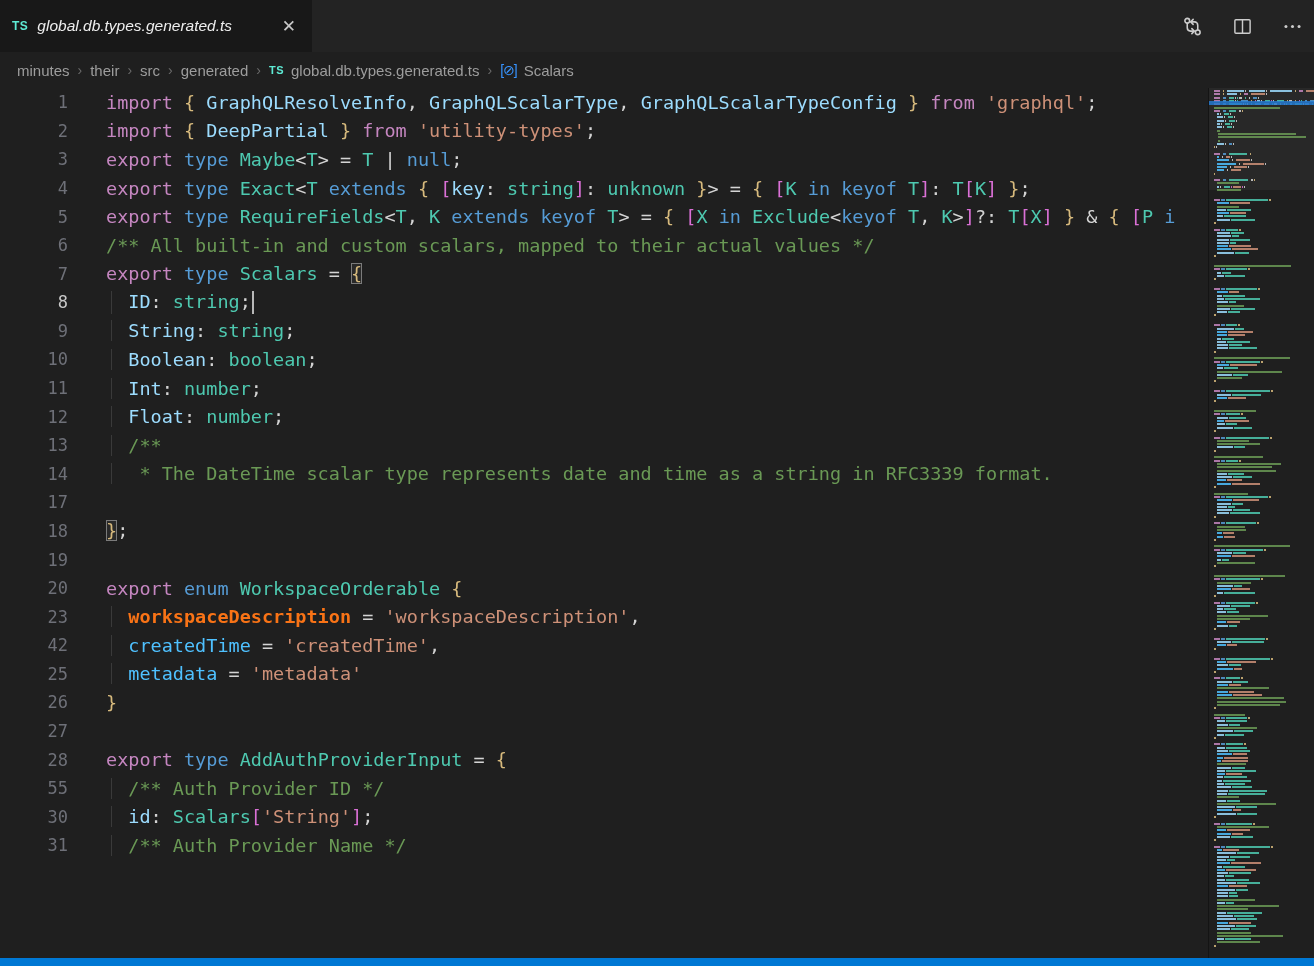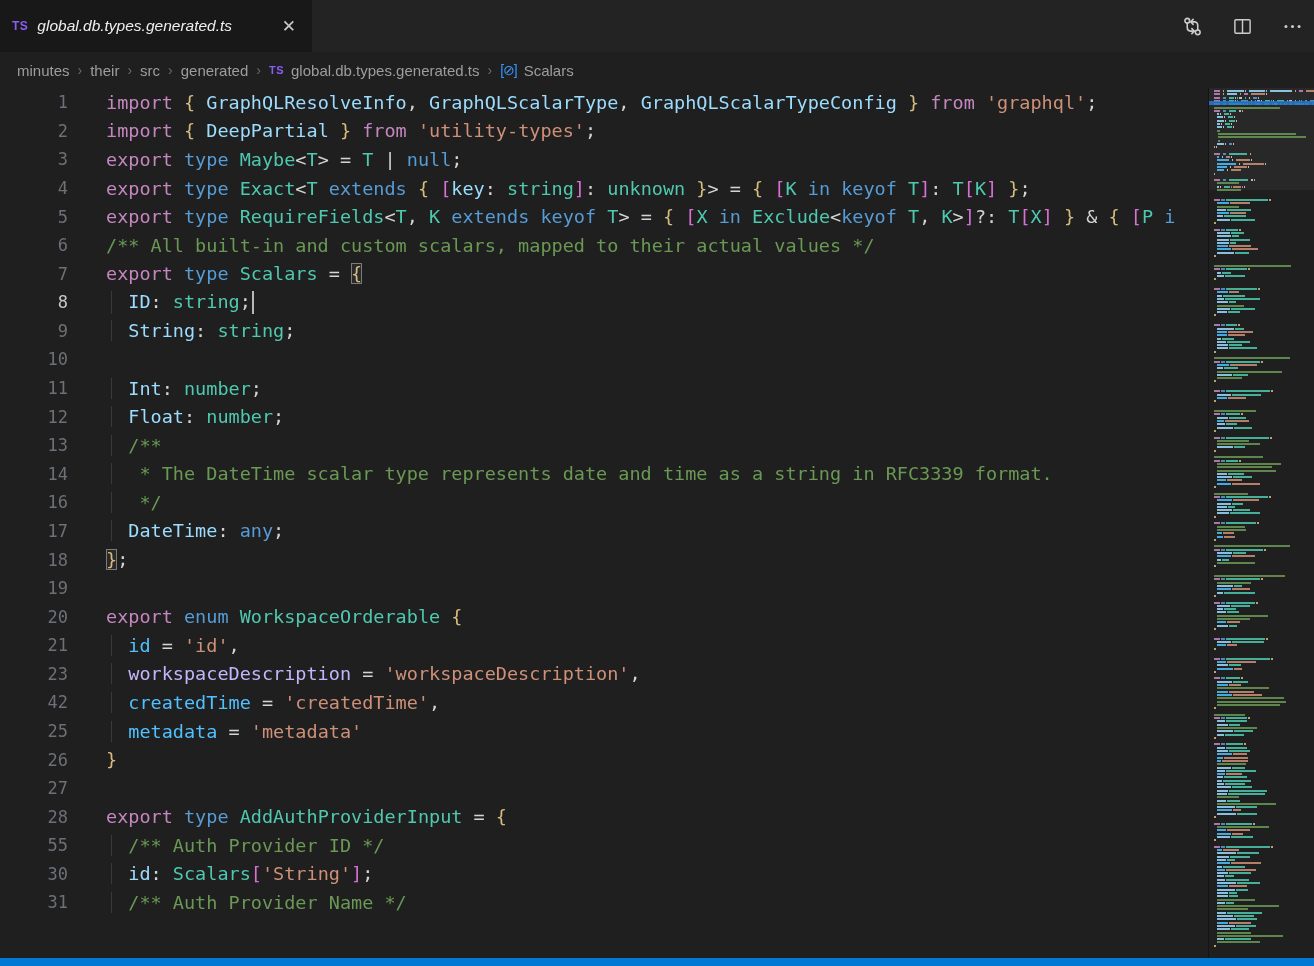--- a/index.html
+++ b/index.html
@@ -3,21 +3,21 @@
 <meta charset="utf-8">
 <style>
   * { margin:0; padding:0; box-sizing:border-box; }
   html,body { width:1314px; height:966px; overflow:hidden; background:#1f1f1f;
               font-family:"Liberation Sans", sans-serif; }
   .app { width:1314px; height:966px; display:flex; flex-direction:column; background:#1f1f1f; }
 
   
   .tabbar { height:52px; background:#232323; display:flex; align-items:stretch; position:relative; flex:0 0 auto; }
   .tab { width:312px; background:#181818; display:flex; align-items:center; padding:0 12px; gap:9px; cursor:pointer; }
-  .ts-badge { color:#8b5cf6; font-weight:bold; font-size:12px; letter-spacing:.5px; flex:0 0 auto; }
+  .ts-badge { color:#5eead4; font-weight:bold; font-size:12px; letter-spacing:.5px; flex:0 0 auto; }
   .tab-label { color:#eeeeee; font-size:15.5px; font-style:italic; white-space:nowrap; overflow:hidden; flex:1 1 auto; }
   .tab-close { color:#c8c8c8; font-size:17px; line-height:1; padding:2px 4px; border-radius:4px; flex:0 0 auto; }
   .tabbar-actions { position:absolute; right:10px; top:0; height:52px; display:flex; align-items:center; gap:26px; }
   .act { width:24px; height:24px; display:flex; align-items:center; justify-content:center; color:#cccccc; cursor:pointer; }
   .act svg { width:21px; height:21px; }
 
   
   .breadcrumb { height:36px; background:#1f1f1f; display:flex; align-items:center; padding-left:17px;
                 font-size:15px; color:#9d9d9d; white-space:nowrap; flex:0 0 auto; }
   .crumb { display:flex; align-items:center; gap:7px; cursor:pointer; }
@@ -119,32 +119,30 @@
     <div class="lines" id="lines">
         <div class="line"><div class="ln">1</div><div class="code"><span class="tk" style="color: rgb(197, 134, 192);">import</span><span class="tk" style="color: rgb(212, 212, 212);"> </span><span class="tk" style="color: rgb(215, 186, 125);">{</span><span class="tk" style="color: rgb(156, 220, 254);"> GraphQLResolveInfo</span><span class="tk" style="color: rgb(212, 212, 212);">,</span><span class="tk" style="color: rgb(156, 220, 254);"> GraphQLScalarType</span><span class="tk" style="color: rgb(212, 212, 212);">,</span><span class="tk" style="color: rgb(156, 220, 254);"> GraphQLScalarTypeConfig</span><span class="tk" style="color: rgb(212, 212, 212);"> </span><span class="tk" style="color: rgb(215, 186, 125);">}</span><span class="tk" style="color: rgb(197, 134, 192);"> from</span><span class="tk" style="color: rgb(206, 145, 120);"> 'graphql'</span><span class="tk" style="color: rgb(212, 212, 212);">;</span></div></div>
         <div class="line"><div class="ln">2</div><div class="code"><span class="tk" style="color: rgb(197, 134, 192);">import</span><span class="tk" style="color: rgb(212, 212, 212);"> </span><span class="tk" style="color: rgb(215, 186, 125);">{</span><span class="tk" style="color: rgb(156, 220, 254);"> DeepPartial</span><span class="tk" style="color: rgb(212, 212, 212);"> </span><span class="tk" style="color: rgb(215, 186, 125);">}</span><span class="tk" style="color: rgb(197, 134, 192);"> from</span><span class="tk" style="color: rgb(206, 145, 120);"> 'utility-types'</span><span class="tk" style="color: rgb(212, 212, 212);">;</span></div></div>
         <div class="line"><div class="ln">3</div><div class="code"><span class="tk" style="color: rgb(197, 134, 192);">export</span><span class="tk" style="color: rgb(86, 156, 214);"> type</span><span class="tk" style="color: rgb(78, 201, 176);"> Maybe</span><span class="tk" style="color: rgb(212, 212, 212);">&lt;</span><span class="tk" style="color: rgb(78, 201, 176);">T</span><span class="tk" style="color: rgb(212, 212, 212);">&gt; =</span><span class="tk" style="color: rgb(78, 201, 176);"> T</span><span class="tk" style="color: rgb(212, 212, 212);"> |</span><span class="tk" style="color: rgb(86, 156, 214);"> null</span><span class="tk" style="color: rgb(212, 212, 212);">;</span></div></div>
         <div class="line"><div class="ln">4</div><div class="code"><span class="tk" style="color: rgb(197, 134, 192);">export</span><span class="tk" style="color: rgb(86, 156, 214);"> type</span><span class="tk" style="color: rgb(78, 201, 176);"> Exact</span><span class="tk" style="color: rgb(212, 212, 212);">&lt;</span><span class="tk" style="color: rgb(78, 201, 176);">T</span><span class="tk" style="color: rgb(86, 156, 214);"> extends</span><span class="tk" style="color: rgb(215, 186, 125);"> {</span><span class="tk" style="color: rgb(218, 112, 214);"> [</span><span class="tk" style="color: rgb(156, 220, 254);">key</span><span class="tk" style="color: rgb(212, 212, 212);">:</span><span class="tk" style="color: rgb(78, 201, 176);"> string</span><span class="tk" style="color: rgb(218, 112, 214);">]</span><span class="tk" style="color: rgb(212, 212, 212);">:</span><span class="tk" style="color: rgb(78, 201, 176);"> unknown</span><span class="tk" style="color: rgb(215, 186, 125);"> }</span><span class="tk" style="color: rgb(212, 212, 212);">&gt; =</span><span class="tk" style="color: rgb(215, 186, 125);"> {</span><span class="tk" style="color: rgb(218, 112, 214);"> [</span><span class="tk" style="color: rgb(78, 201, 176);">K</span><span class="tk" style="color: rgb(86, 156, 214);"> in</span><span class="tk" style="color: rgb(86, 156, 214);"> keyof</span><span class="tk" style="color: rgb(78, 201, 176);"> T</span><span class="tk" style="color: rgb(218, 112, 214);">]</span><span class="tk" style="color: rgb(212, 212, 212);">:</span><span class="tk" style="color: rgb(78, 201, 176);"> T</span><span class="tk" style="color: rgb(218, 112, 214);">[</span><span class="tk" style="color: rgb(78, 201, 176);">K</span><span class="tk" style="color: rgb(218, 112, 214);">]</span><span class="tk" style="color: rgb(215, 186, 125);"> }</span><span class="tk" style="color: rgb(212, 212, 212);">;</span></div></div>
         <div class="line"><div class="ln">5</div><div class="code"><span class="tk" style="color: rgb(197, 134, 192);">export</span><span class="tk" style="color: rgb(86, 156, 214);"> type</span><span class="tk" style="color: rgb(78, 201, 176);"> RequireFields</span><span class="tk" style="color: rgb(212, 212, 212);">&lt;</span><span class="tk" style="color: rgb(78, 201, 176);">T</span><span class="tk" style="color: rgb(212, 212, 212);">,</span><span class="tk" style="color: rgb(78, 201, 176);"> K</span><span class="tk" style="color: rgb(86, 156, 214);"> extends</span><span class="tk" style="color: rgb(86, 156, 214);"> keyof</span><span class="tk" style="color: rgb(78, 201, 176);"> T</span><span class="tk" style="color: rgb(212, 212, 212);">&gt; =</span><span class="tk" style="color: rgb(215, 186, 125);"> {</span><span class="tk" style="color: rgb(218, 112, 214);"> [</span><span class="tk" style="color: rgb(78, 201, 176);">X</span><span class="tk" style="color: rgb(86, 156, 214);"> in</span><span class="tk" style="color: rgb(78, 201, 176);"> Exclude</span><span class="tk" style="color: rgb(212, 212, 212);">&lt;</span><span class="tk" style="color: rgb(86, 156, 214);">keyof</span><span class="tk" style="color: rgb(78, 201, 176);"> T</span><span class="tk" style="color: rgb(212, 212, 212);">,</span><span class="tk" style="color: rgb(78, 201, 176);"> K</span><span class="tk" style="color: rgb(212, 212, 212);">&gt;</span><span class="tk" style="color: rgb(218, 112, 214);">]</span><span class="tk" style="color: rgb(212, 212, 212);">?:</span><span class="tk" style="color: rgb(78, 201, 176);"> T</span><span class="tk" style="color: rgb(218, 112, 214);">[</span><span class="tk" style="color: rgb(78, 201, 176);">X</span><span class="tk" style="color: rgb(218, 112, 214);">]</span><span class="tk" style="color: rgb(215, 186, 125);"> }</span><span class="tk" style="color: rgb(212, 212, 212);"> &amp;</span><span class="tk" style="color: rgb(215, 186, 125);"> {</span><span class="tk" style="color: rgb(218, 112, 214);"> [</span><span class="tk" style="color: rgb(78, 201, 176);">P</span><span class="tk" style="color: rgb(86, 156, 214);"> i</span></div></div>
         <div class="line"><div class="ln">6</div><div class="code"><span class="tk" style="color: rgb(106, 153, 85);">/** All built-in and custom scalars, mapped to their actual values */</span></div></div>
         <div class="line"><div class="ln">7</div><div class="code"><span class="tk" style="color: rgb(197, 134, 192);">export</span><span class="tk" style="color: rgb(86, 156, 214);"> type</span><span class="tk" style="color: rgb(78, 201, 176);"> Scalars</span><span class="tk" style="color: rgb(212, 212, 212);"> = </span><span class="tk tk-b1m" style="color: rgb(215, 186, 125);">{</span></div></div>
         <div class="line"><div class="ln active">8</div><div class="code"><span class="iguide"></span><span class="tk" style="color: rgb(156, 220, 254);">  ID</span><span class="tk" style="color: rgb(212, 212, 212);">:</span><span class="tk" style="color: rgb(78, 201, 176);"> string</span><span class="tk" style="color: rgb(212, 212, 212);">;</span><span class="caret"></span></div></div>
         <div class="line"><div class="ln">9</div><div class="code"><span class="iguide"></span><span class="tk" style="color: rgb(156, 220, 254);">  String</span><span class="tk" style="color: rgb(212, 212, 212);">:</span><span class="tk" style="color: rgb(78, 201, 176);"> string</span><span class="tk" style="color: rgb(212, 212, 212);">;</span></div></div>
-        <div class="line"><div class="ln">10</div></div>
+        <div class="line"><div class="ln">10</div><div class="code"><span class="iguide"></span><span class="tk" style="color: rgb(156, 220, 254);">  Boolean</span><span class="tk" style="color: rgb(212, 212, 212);">:</span><span class="tk" style="color: rgb(78, 201, 176);"> boolean</span><span class="tk" style="color: rgb(212, 212, 212);">;</span></div></div>
         <div class="line"><div class="ln">11</div><div class="code"><span class="iguide"></span><span class="tk" style="color: rgb(156, 220, 254);">  Int</span><span class="tk" style="color: rgb(212, 212, 212);">:</span><span class="tk" style="color: rgb(78, 201, 176);"> number</span><span class="tk" style="color: rgb(212, 212, 212);">;</span></div></div>
         <div class="line"><div class="ln">12</div><div class="code"><span class="iguide"></span><span class="tk" style="color: rgb(156, 220, 254);">  Float</span><span class="tk" style="color: rgb(212, 212, 212);">:</span><span class="tk" style="color: rgb(78, 201, 176);"> number</span><span class="tk" style="color: rgb(212, 212, 212);">;</span></div></div>
         <div class="line"><div class="ln">13</div><div class="code"><span class="iguide"></span><span class="tk" style="color: rgb(106, 153, 85);">  /**</span></div></div>
         <div class="line"><div class="ln">14</div><div class="code"><span class="iguide"></span><span class="tk" style="color: rgb(106, 153, 85);">   * The DateTime scalar type represents date and time as a string in RFC3339 format.</span></div></div>
-        <div class="line"><div class="ln">16</div><div class="code"><span class="iguide"></span><span class="tk" style="color: rgb(106, 153, 85);">   */</span></div></div>
-        <div class="line"><div class="ln">17</div><div class="code"><span class="iguide"></span><span class="tk" style="color: rgb(156, 220, 254);">  DateTime</span><span class="tk" style="color: rgb(212, 212, 212);">:</span><span class="tk" style="color: rgb(86, 156, 214);"> any</span><span class="tk" style="color: rgb(212, 212, 212);">;</span></div></div>
+        <div class="line"><div class="ln">17</div></div>
         <div class="line"><div class="ln">18</div><div class="code"><span class="tk tk-b1m" style="color: rgb(215, 186, 125);">}</span><span class="tk" style="color: rgb(212, 212, 212);">;</span></div></div>
         <div class="line"><div class="ln">19</div><div class="code"></div></div>
         <div class="line"><div class="ln">20</div><div class="code"><span class="tk" style="color: rgb(197, 134, 192);">export</span><span class="tk" style="color: rgb(86, 156, 214);"> enum</span><span class="tk" style="color: rgb(78, 201, 176);"> WorkspaceOrderable</span><span class="tk" style="color: rgb(212, 212, 212);"> </span><span class="tk" style="color: rgb(215, 186, 125);">{</span></div></div>
-        <div class="line"><div class="ln">21</div><div class="code"><span class="iguide"></span><span class="tk" style="color: rgb(79, 193, 255);">  id</span><span class="tk" style="color: rgb(212, 212, 212);"> =</span><span class="tk" style="color: rgb(206, 145, 120);"> 'id'</span><span class="tk" style="color: rgb(212, 212, 212);">,</span></div></div>
-        <div class="line"><div class="ln">23</div><div class="code"><span class="iguide"></span><span class="tk" style="color: #c4b5fd;">  workspaceDescription</span><span class="tk" style="color: rgb(212, 212, 212);"> =</span><span class="tk" style="color: rgb(206, 145, 120);"> 'workspaceDescription'</span><span class="tk" style="color: rgb(212, 212, 212);">,</span></div></div>
+        <div class="line"><div class="ln">23</div><div class="code"><span class="iguide"></span><span class="tk" style="color: #f97316; font-weight: bold;">  workspaceDescription</span><span class="tk" style="color: rgb(212, 212, 212);"> =</span><span class="tk" style="color: rgb(206, 145, 120);"> 'workspaceDescription'</span><span class="tk" style="color: rgb(212, 212, 212);">,</span></div></div>
         <div class="line"><div class="ln">42</div><div class="code"><span class="iguide"></span><span class="tk" style="color: rgb(79, 193, 255);">  createdTime</span><span class="tk" style="color: rgb(212, 212, 212);"> =</span><span class="tk" style="color: rgb(206, 145, 120);"> 'createdTime'</span><span class="tk" style="color: rgb(212, 212, 212);">,</span></div></div>
         <div class="line"><div class="ln">25</div><div class="code"><span class="iguide"></span><span class="tk" style="color: rgb(79, 193, 255);">  metadata</span><span class="tk" style="color: rgb(212, 212, 212);"> =</span><span class="tk" style="color: rgb(206, 145, 120);"> 'metadata'</span></div></div>
         <div class="line"><div class="ln">26</div><div class="code"><span class="tk" style="color: rgb(215, 186, 125);">}</span></div></div>
         <div class="line"><div class="ln">27</div><div class="code"></div></div>
         <div class="line"><div class="ln">28</div><div class="code"><span class="tk" style="color: rgb(197, 134, 192);">export</span><span class="tk" style="color: rgb(86, 156, 214);"> type</span><span class="tk" style="color: rgb(78, 201, 176);"> AddAuthProviderInput</span><span class="tk" style="color: rgb(212, 212, 212);"> = </span><span class="tk" style="color: rgb(215, 186, 125);">{</span></div></div>
         <div class="line"><div class="ln">55</div><div class="code"><span class="iguide"></span><span class="tk" style="color: rgb(106, 153, 85);">  /** Auth Provider ID */</span></div></div>
         <div class="line"><div class="ln">30</div><div class="code"><span class="iguide"></span><span class="tk" style="color: rgb(156, 220, 254);">  id</span><span class="tk" style="color: rgb(212, 212, 212);">:</span><span class="tk" style="color: rgb(78, 201, 176);"> Scalars</span><span class="tk" style="color: rgb(218, 112, 214);">[</span><span class="tk" style="color: rgb(206, 145, 120);">'String'</span><span class="tk" style="color: rgb(218, 112, 214);">]</span><span class="tk" style="color: rgb(212, 212, 212);">;</span></div></div>
         <div class="line"><div class="ln">31</div><div class="code"><span class="iguide"></span><span class="tk" style="color: rgb(106, 153, 85);">  /** Auth Provider Name */</span></div></div>
       </div>
     <div class="minimap" id="minimap">

